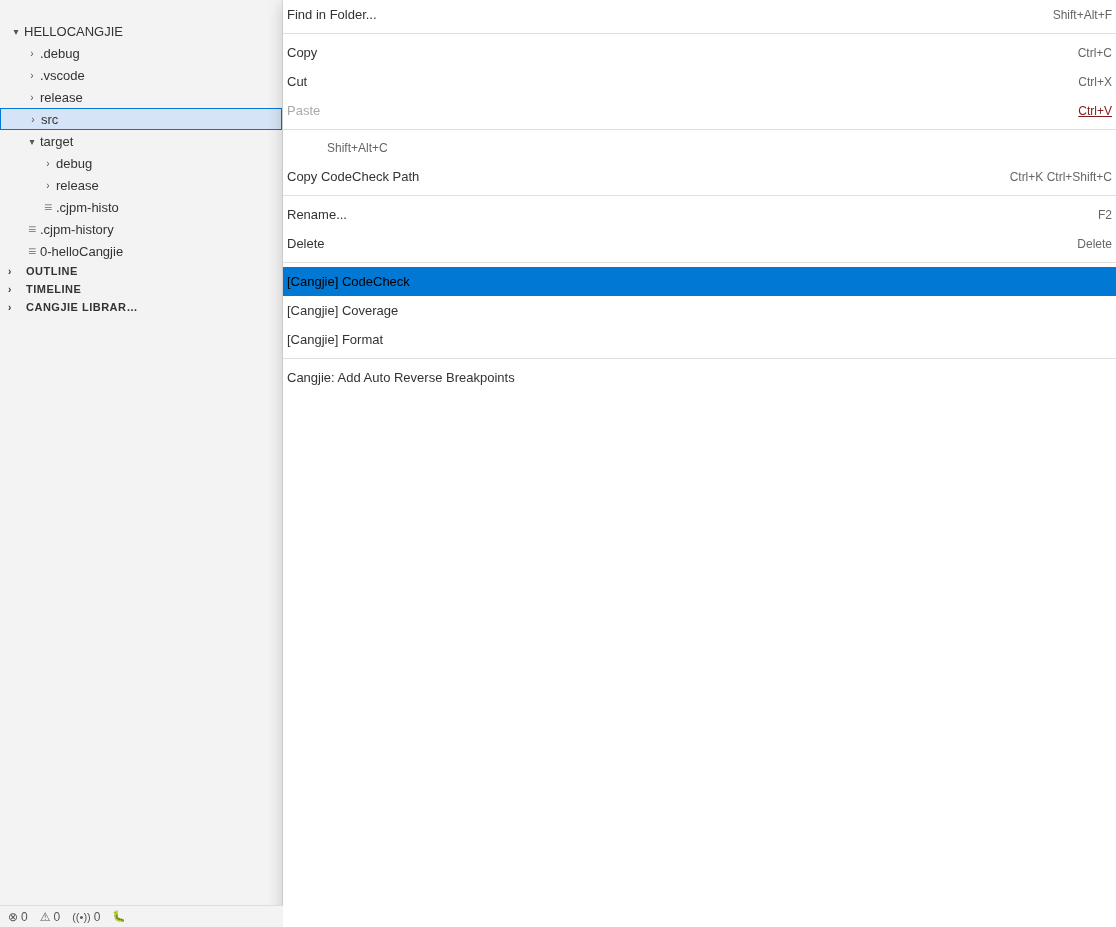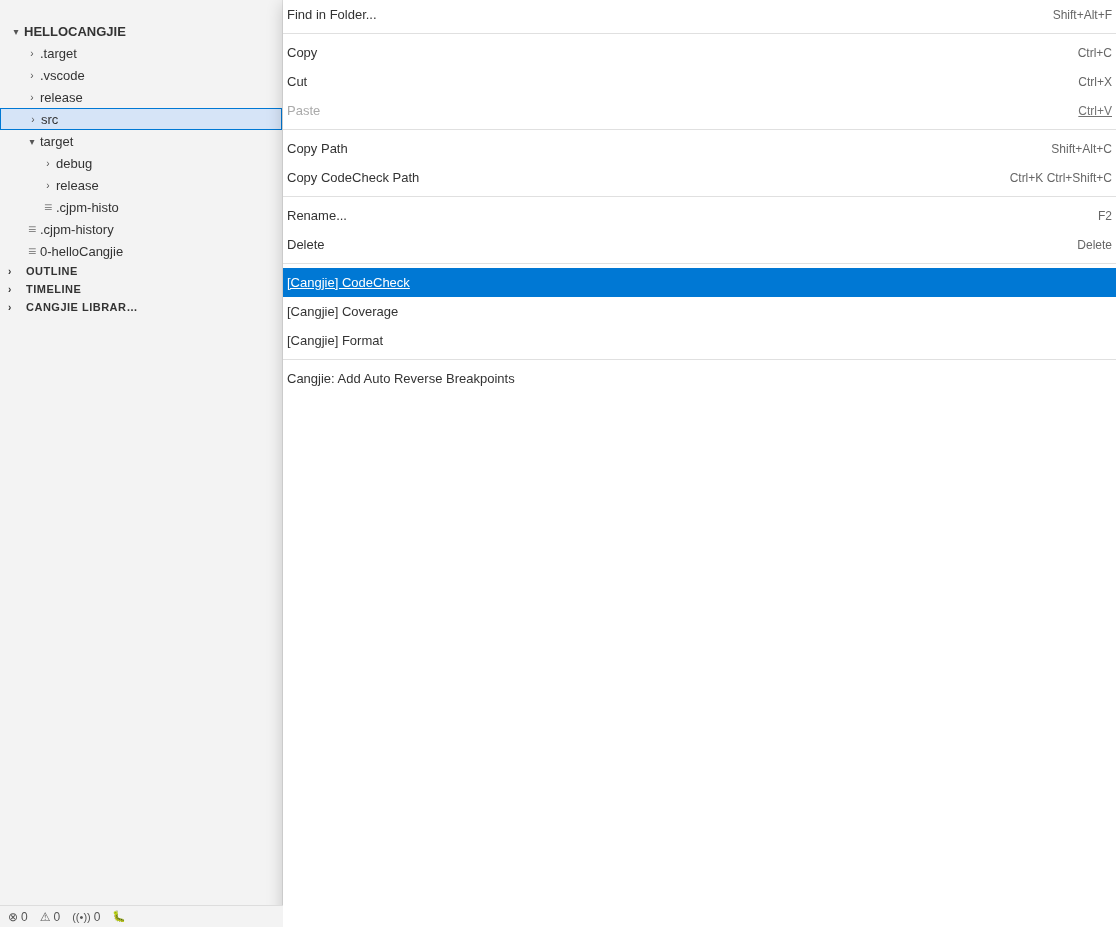--- a/index.html
+++ b/index.html
@@ -130,22 +130,21 @@
       white-space: nowrap;
     }
 
     .menu-item.disabled {
       color: #aaa;
       cursor: default;
     }
 
     .menu-item.highlighted {
       background: #0078d4;
-      color: #ffffff;
-      text-decoration: underline;
+      color: #000000;
     }
 
     .menu-shortcut {
       font-size: 12px;
       color: #666;
       margin-left: 40px;
     }
 
     .menu-divider {
       height: 1px;
@@ -161,25 +160,25 @@
 <body>
 
 <div class="sidebar">
   <div class="sidebar-header"></div>
 
   <div class="tree-section">
 
     <div id="tree-container">
         <div class="tree-item bold" style="padding-left: 8px; padding-right: 8px; height: 22px;">
           <span class="arrow">▾</span>
-          <span class="label" style="font-weight: 700;">HELLOCANGJIE</span>
-        </div>
-        <div class="tree-item" style="padding-left: 24px; padding-right: 8px; height: 22px;">
-          <span class="arrow">›</span>
-          <span class="label">.target</span>
+          <span class="label" style="font-weight: 400;">HELLOCANGJIE</span>
+        </div>
+        <div class="tree-item" style="padding-left: 24px; padding-right: 8px; height: 22px;">
+          <span class="arrow">›</span>
+          <span class="label">.debug</span>
         </div>
         <div class="tree-item" style="padding-left: 24px; padding-right: 8px; height: 22px;">
           <span class="arrow">›</span>
           <span class="label">.vscode</span>
         </div>
         <div class="tree-item" style="padding-left: 24px; padding-right: 8px; height: 22px;">
           <span class="arrow">›</span>
           <span class="label">release</span>
         </div>
         <div class="tree-item selected" style="padding-left: 24px; padding-right: 8px; height: 22px;">
@@ -257,25 +256,24 @@
       <div class="menu-item">
         <span class="menu-label">Copy</span>
         <span class="menu-shortcut">Ctrl+C</span>
       </div>
       <div class="menu-item">
         <span class="menu-label">Cut</span>
         <span class="menu-shortcut">Ctrl+X</span>
       </div>
       <div class="menu-item disabled">
         <span class="menu-label">Paste</span>
-        <span class="menu-shortcut" style="color: #737373; text-decoration: underline;">Ctrl+V</span>
-      </div>
-      <div class="menu-divider"></div>
-      <div class="menu-item">
-        <span class="menu-label">Copy Path</span>
+        <span class="menu-shortcut" style="color: #7f1d1d; text-decoration: underline;">Ctrl+V</span>
+      </div>
+      <div class="menu-divider"></div>
+      <div class="menu-item">
         <span class="menu-shortcut">Shift+Alt+C</span>
       </div>
       <div class="menu-item">
         <span class="menu-label">Copy CodeCheck Path</span>
         <span class="menu-shortcut">Ctrl+K Ctrl+Shift+C</span>
       </div>
       <div class="menu-divider"></div>
       <div class="menu-item">
         <span class="menu-label">Rename...</span>
         <span class="menu-shortcut">F2</span>

